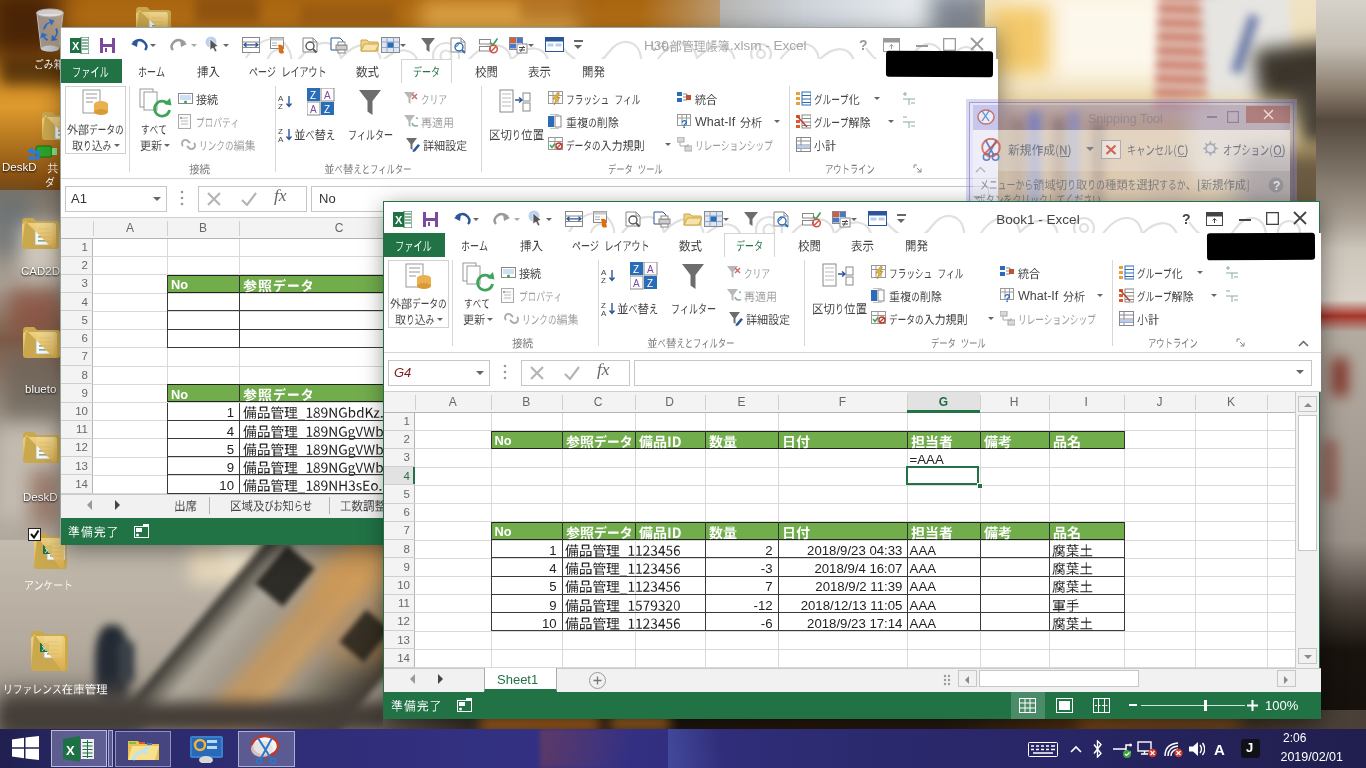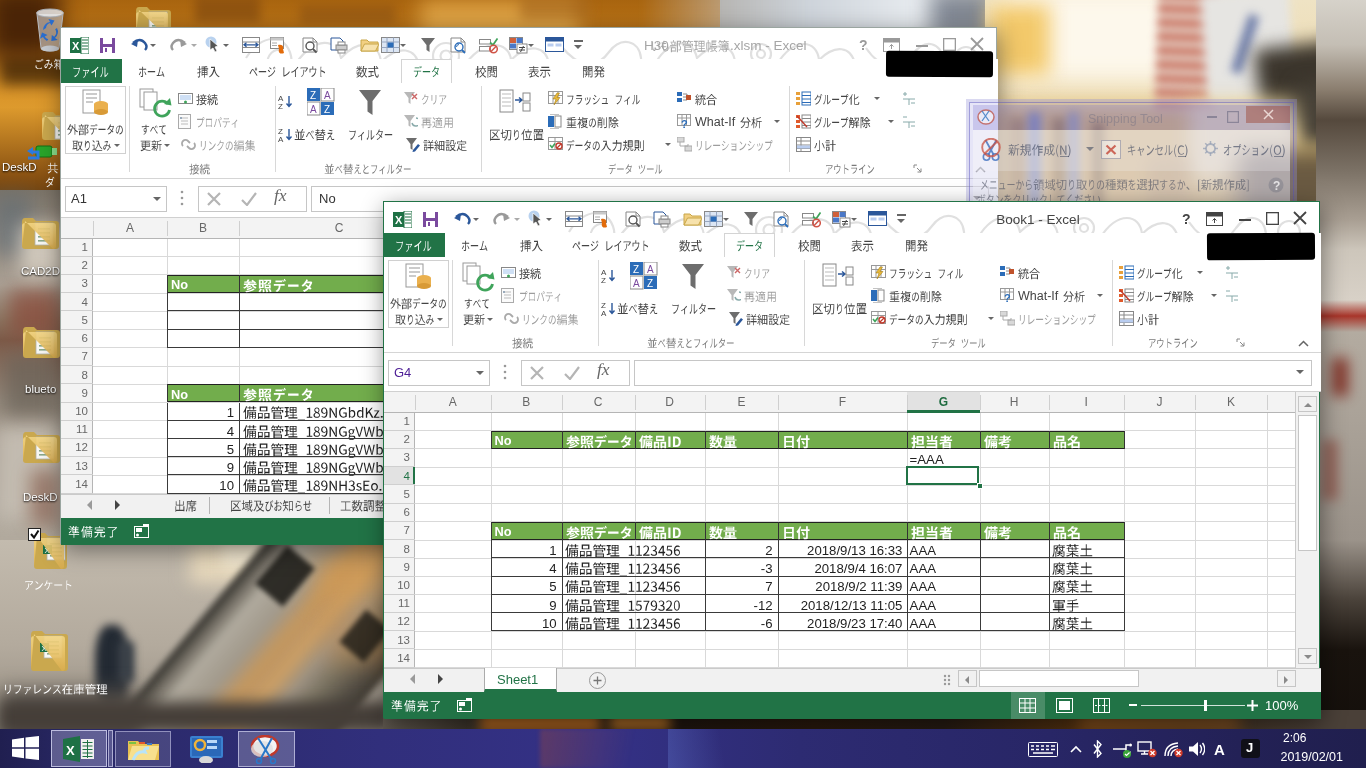--- a/index.html
+++ b/index.html
@@ -1920,21 +1920,21 @@
       </svg></div>
     <div style="position:absolute;left:852px;top:136px;line-height:0;"><svg width="9" height="9" viewBox="0 0 9 9">
         <path d="M1 1 h3 M1 1 v3 M4 4 L8 8 M8 4.5 V8 H4.5" stroke="#888" fill="none"></path>
       </svg></div>
     <div style="position:absolute;left:914px;top:137px;line-height:0;"><svg width="11" height="9" viewBox="0 0 11 9">
         <path d="M1 7 L5.5 2.5 L10 7" stroke="#666" stroke-width="1.5" fill="none"></path>
       </svg></div>
     <div style="position:absolute;left:0px;top:150px;width:937px;height:1px;background:#d5d5d5"></div>
     <div style="position:absolute;left:0px;top:151px;width:937px;height:39px;background:#fff"></div>
     <div style="position:absolute;left:4px;top:158px;width:102px;height:26px;background:#fff;border:1px solid #c6c6c6"></div>
-    <div style="position:absolute;left:10px;top:163px;font-size:13px;color:#4c1d95;white-space:pre;line-height:1.2;">G4</div>
+    <div style="position:absolute;left:10px;top:163px;font-size:13px;color:#7f1d1d;white-space:pre;line-height:1.2;font-style:italic;">G4</div>
     <div style="position:absolute;left:92px;top:169px;width:0;height:0;border-left:4px solid transparent;border-right:4px solid transparent;border-top:4px solid #666"></div>
     <div style="position:absolute;left:119px;top:162px;line-height:0;"><svg width="4" height="18" viewBox="0 0 4 18">
         <circle cx="2" cy="2" r="1.3" fill="#999"></circle>
         <circle cx="2" cy="8" r="1.3" fill="#999"></circle>
         <circle cx="2" cy="14" r="1.3" fill="#999"></circle>
       </svg></div>
     <div style="position:absolute;left:137px;top:158px;width:109px;height:26px;background:#fff;border:1px solid #c6c6c6"></div>
     <div style="position:absolute;left:146px;top:164px;line-height:0;"><svg width="15" height="14" viewBox="0 0 15 14">
         <path d="M1 1 L13 13 M13 1 L1 13" stroke="#b5b5b5" stroke-width="2.2"></path>
       </svg></div>
@@ -2146,21 +2146,21 @@
           <use href="#g0108" x="145.9"></use>
           <use href="#g0108" x="163.6"></use>
           <use href="#g0118" x="181.4"></use>
           <use href="#g0123" x="199.2"></use>
           <use href="#g0184" x="216.9"></use>
           <use href="#g0185" x="234.7"></use>
           <use href="#g0186" x="252.4"></use>
         </g>
       </svg></div>
     <div style="position:absolute;left:320.6px;top:340.8px;font-size:13.2px;color:#222;white-space:pre;line-height:1.2;width:68px;text-align:right">2</div>
-    <div style="position:absolute;left:394.4px;top:340.8px;font-size:13.2px;color:#222;white-space:pre;line-height:1.2;width:124px;text-align:right">2018/9/13 16:33</div>
+    <div style="position:absolute;left:394.4px;top:340.8px;font-size:13.2px;color:#222;white-space:pre;line-height:1.2;width:124px;text-align:right">2018/9/23 04:33</div>
     <div style="position:absolute;left:525.6px;top:340.8px;font-size:13.2px;color:#222;white-space:pre;line-height:1.2;">AAA</div>
     <div style="position:absolute;left:667.5px;top:339.9px;line-height:0;"><svg width="41.1" height="18.1" style="overflow:visible">
         <g fill="#222" transform="translate(0,13.70) scale(0.4281)">
           <use href="#g0187" x="0.0"></use>
           <use href="#g0188" x="32.0"></use>
           <use href="#g0189" x="64.0"></use>
         </g>
       </svg></div>
     <div style="position:absolute;left:106.6px;top:359.1px;font-size:13.2px;color:#222;white-space:pre;line-height:1.2;width:66px;text-align:right">4</div>
     <div style="position:absolute;left:180.8px;top:358.2px;line-height:0;overflow:hidden;width:135px;white-space:nowrap"><svg width="115.7" height="18.1" style="overflow:visible">
@@ -2253,21 +2253,21 @@
           <use href="#g0108" x="145.9"></use>
           <use href="#g0108" x="163.6"></use>
           <use href="#g0118" x="181.4"></use>
           <use href="#g0123" x="199.2"></use>
           <use href="#g0184" x="216.9"></use>
           <use href="#g0185" x="234.7"></use>
           <use href="#g0186" x="252.4"></use>
         </g>
       </svg></div>
     <div style="position:absolute;left:320.6px;top:413.7px;font-size:13.2px;color:#222;white-space:pre;line-height:1.2;width:68px;text-align:right">-6</div>
-    <div style="position:absolute;left:394.4px;top:413.7px;font-size:13.2px;color:#222;white-space:pre;line-height:1.2;width:124px;text-align:right">2018/9/23 17:40</div>
+    <div style="position:absolute;left:394.4px;top:413.7px;font-size:13.2px;color:#222;white-space:pre;line-height:1.2;width:124px;text-align:right">2018/9/23 17:14</div>
     <div style="position:absolute;left:525.6px;top:413.7px;font-size:13.2px;color:#222;white-space:pre;line-height:1.2;">AAA</div>
     <div style="position:absolute;left:667.5px;top:412.8px;line-height:0;"><svg width="41.1" height="18.1" style="overflow:visible">
         <g fill="#222" transform="translate(0,13.70) scale(0.4281)">
           <use href="#g0187" x="0.0"></use>
           <use href="#g0188" x="32.0"></use>
           <use href="#g0189" x="64.0"></use>
         </g>
       </svg></div>
     <div style="position:absolute;left:106.6px;top:355.3px;width:633.4px;height:1px;background:#3a3a3a"></div>
     <div style="position:absolute;left:106.6px;top:373.5px;width:633.4px;height:1px;background:#3a3a3a"></div>

